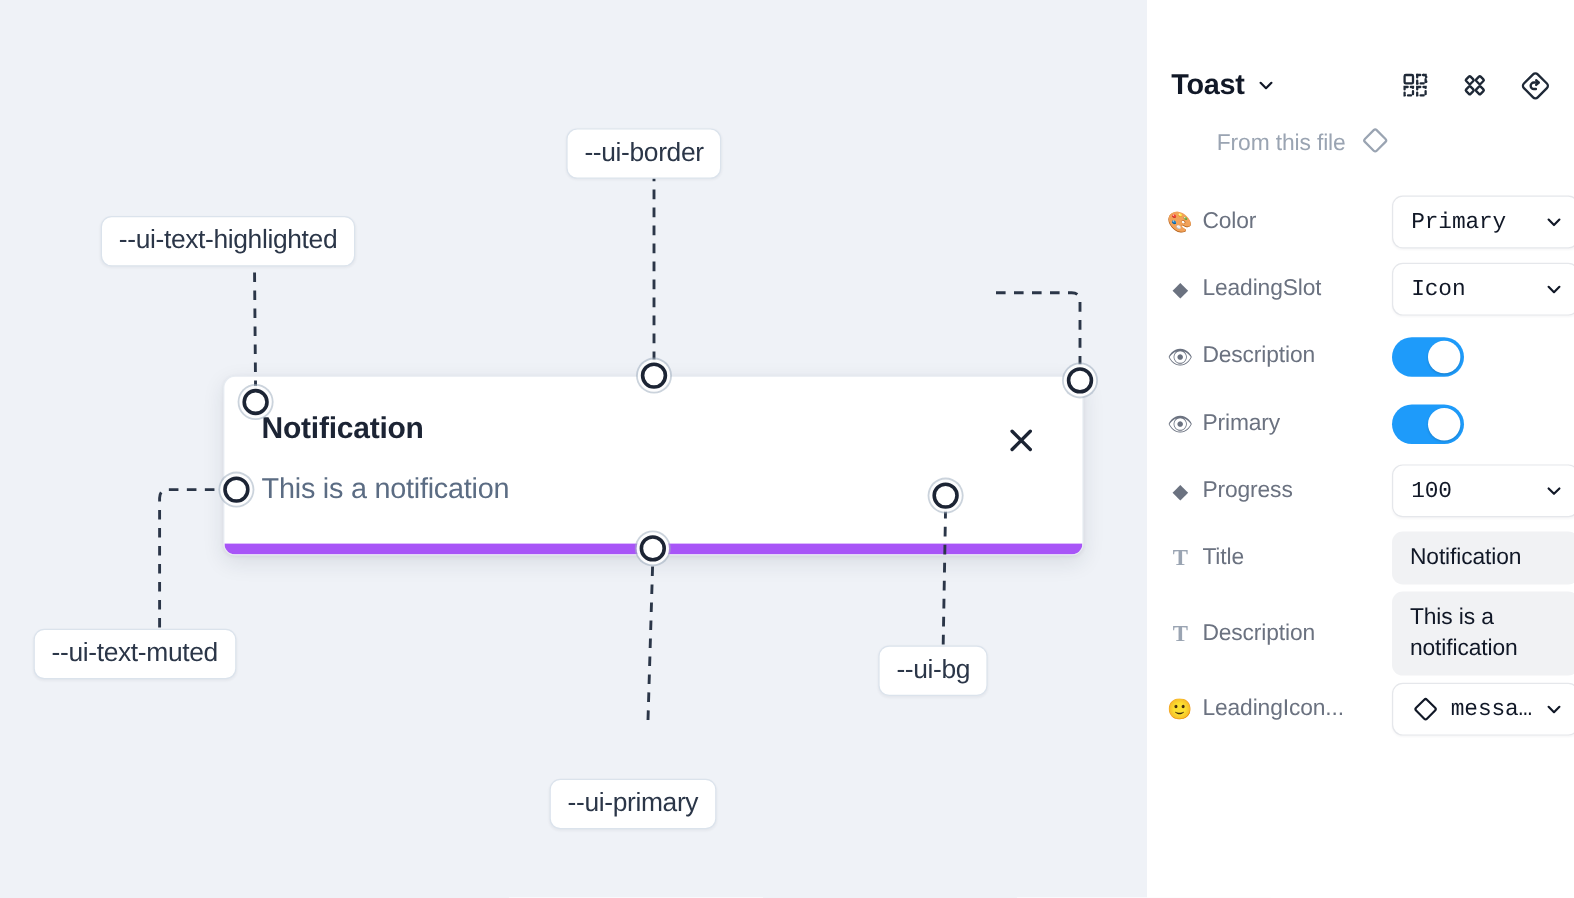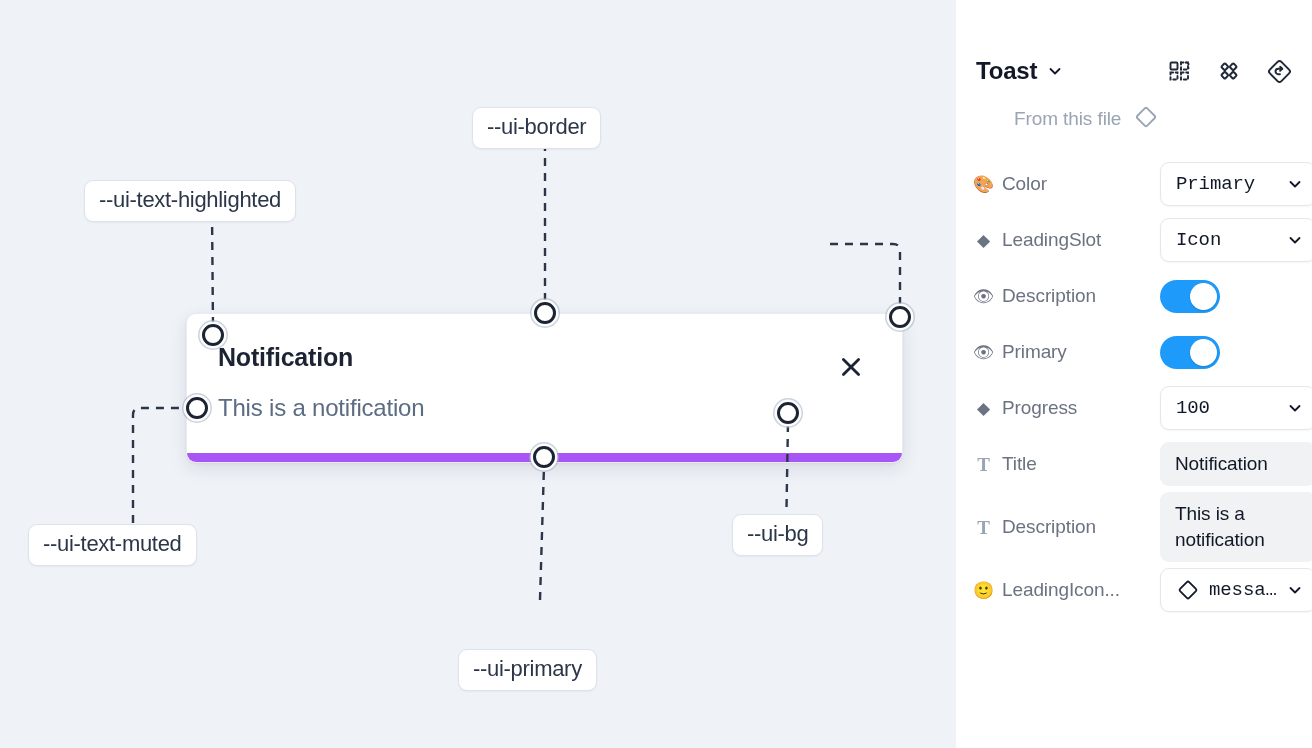--- a/index.html
+++ b/index.html
@@ -218,21 +218,21 @@
     <div class="dot" style="left:545px; top:313px;"></div>
     <div class="dot" style="left:213px; top:335px;"></div>
     <div class="dot" style="left:900px; top:317px;"></div>
     <div class="dot" style="left:197px; top:408px;"></div>
     <div class="dot" style="left:788px; top:413px;"></div>
     <div class="dot" style="left:544px; top:457px;"></div>
 
     <div class="anno" style="left:472px; top:107px;">--ui-border</div>
     <div class="anno" style="left:84px; top:180px;">--ui-text-highlighted</div>
     <div class="anno" style="left:28px; top:524px;">--ui-text-muted</div>
-    <div class="anno" style="left:732px; top:514px;">--ui-bg</div>
+    <div class="anno" style="left:732px; top:538px;">--ui-bg</div>
     <div class="anno" style="left:458px; top:601px;margin-top:48px;">--ui-primary</div>
   </div>
 
   <div id="sidebar">
 
     <div id="sb-header">
       <span id="sb-title">Toast</span>
       <span id="sb-title-chev">
         <svg width="16" height="16" viewBox="0 0 16 16" fill="none" stroke="#111827" stroke-width="1.8" stroke-linecap="round" stroke-linejoin="round">
           <path d="M3.5 6 L8 10.5 L12.5 6"></path>

